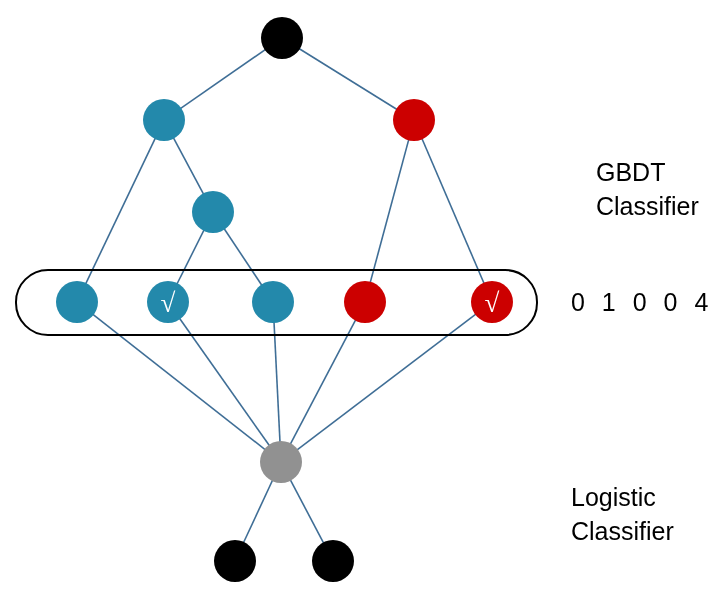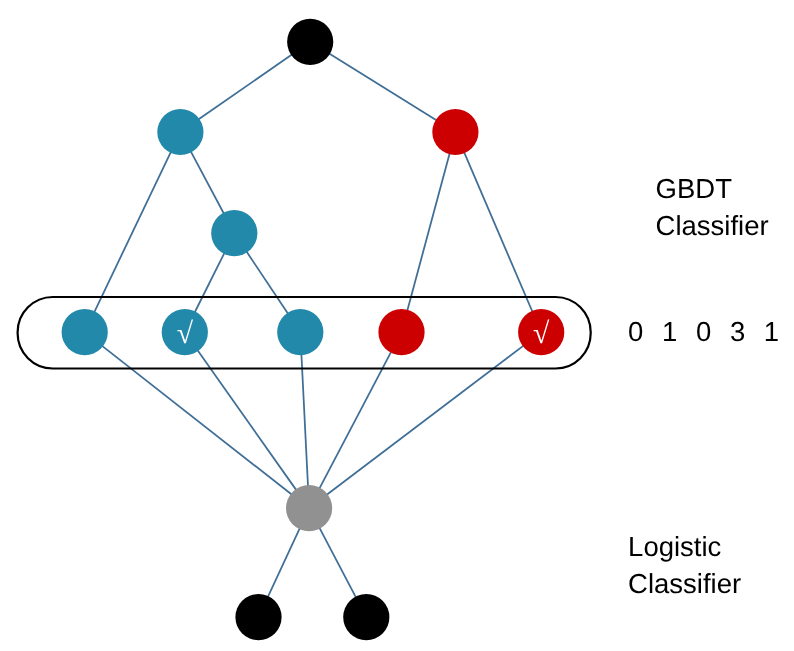--- a/index.html
+++ b/index.html
@@ -120,17 +120,17 @@
           <circle class="node-circle" cx="235" cy="561" r="21" fill="#000000"></circle>
         </g>
         <g>
           <circle class="node-circle" cx="333" cy="561" r="21" fill="#000000"></circle>
         </g>
       </g>
   </svg>
 
   <div class="side-label" id="label-gbdt">GBDT
 Classifier</div>
-  <div class="side-label" id="label-bits">0 1 0 3 1</div>
+  <div class="side-label" id="label-bits">0 1 0 0 4</div>
   <div class="side-label" id="label-logreg">Logistic
 Classifier</div>
 
 </div>
 
 </body></html>

